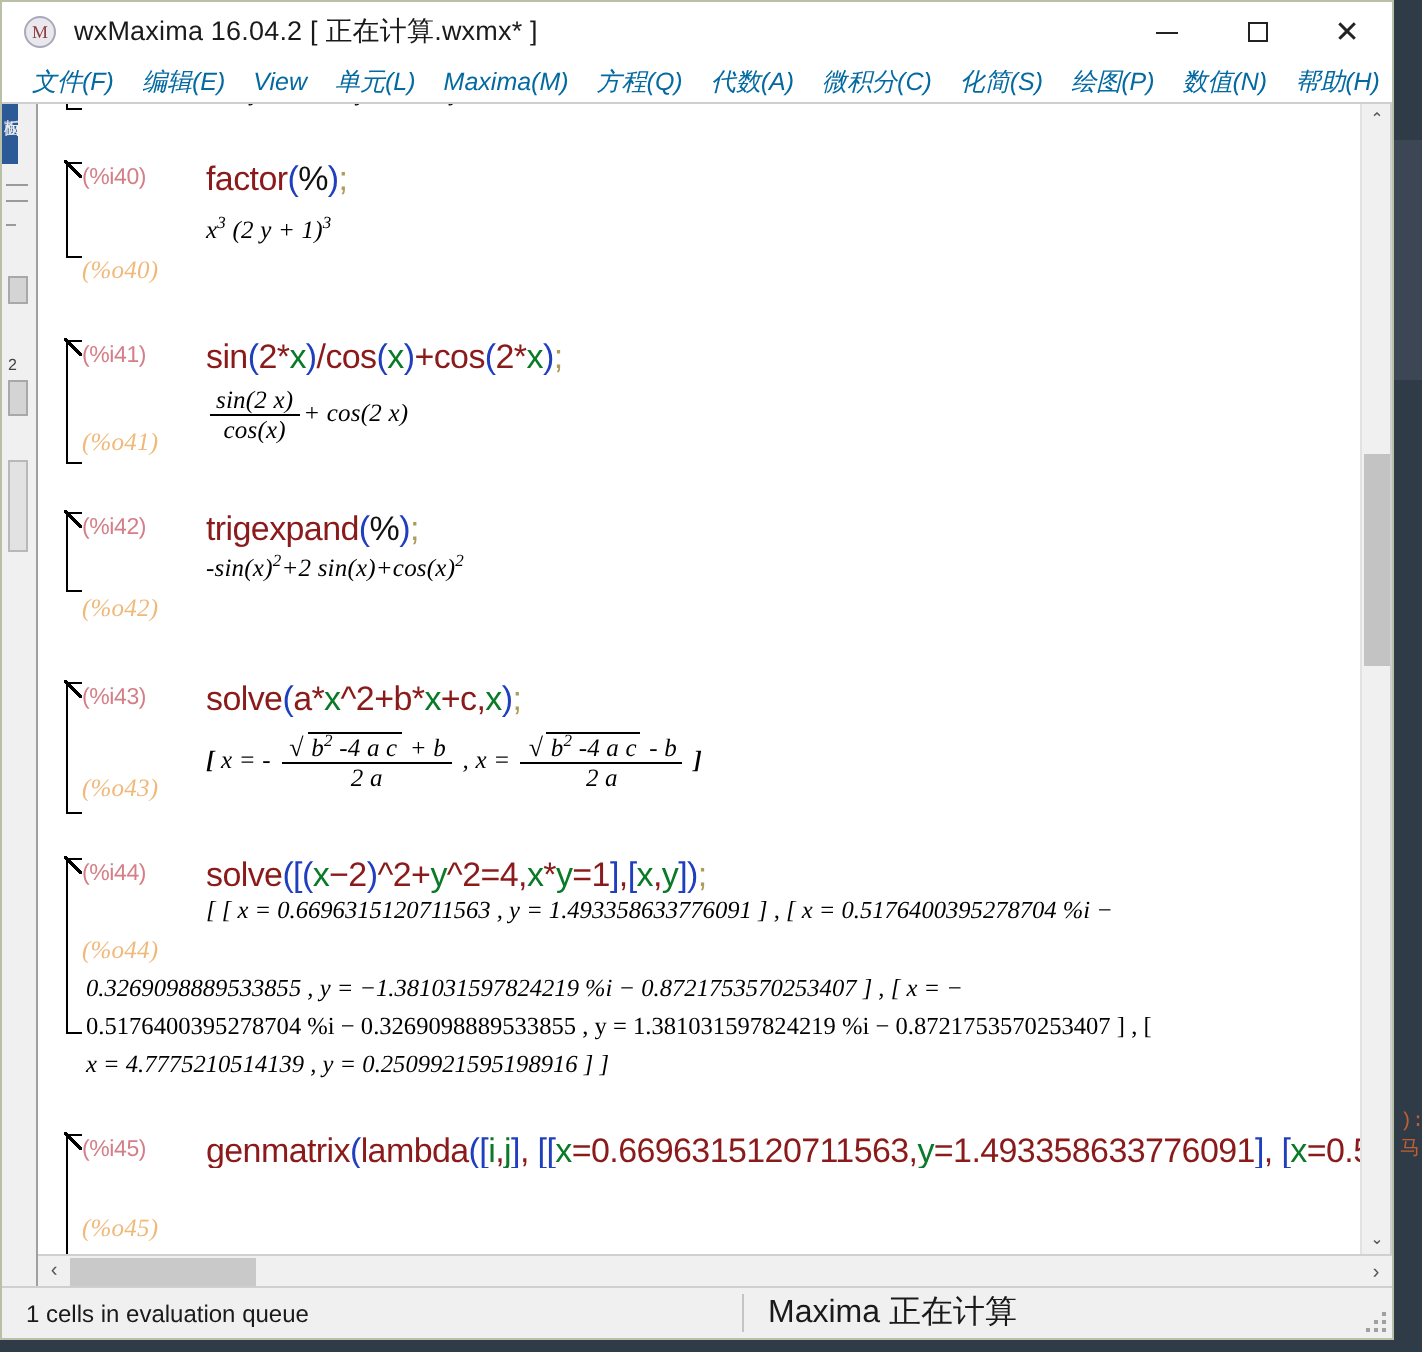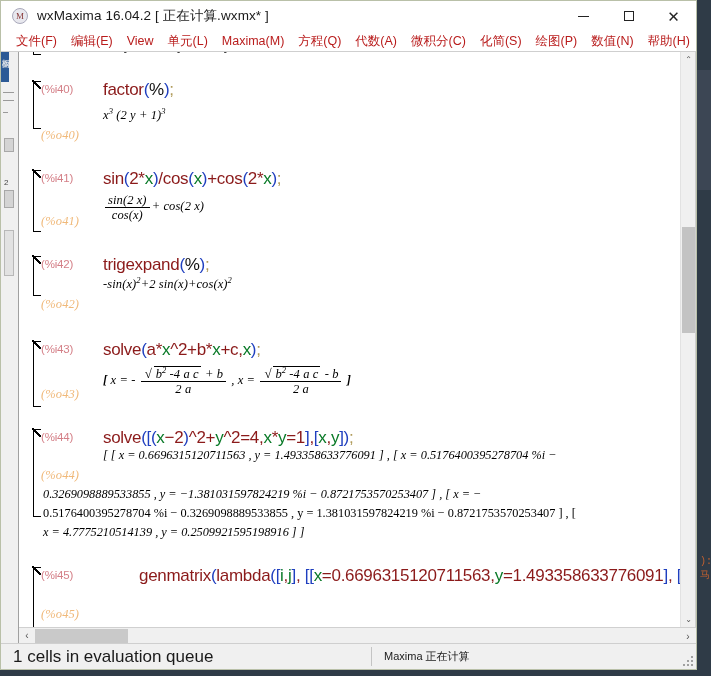--- a/index.html
+++ b/index.html
@@ -45,22 +45,22 @@
   .glyph-min{display:block;width:11px;height:1px;background:#232323;}
   .glyph-max{display:block;width:10px;height:10px;border:1px solid #232323;box-sizing:border-box;}
   .glyph-close{font-size:15px;line-height:15px;font-family:"Liberation Sans",sans-serif;}
 
   
   #menubar{
     height:21px;flex:0 0 21px;background:#ffffff;display:flex;align-items:center;
     padding-left:8px;border-bottom:1px solid #cfcfcf;box-sizing:border-box;
   }
   .menu-item{
-    font-size:12.5px;color:#b91c1c;padding:0 7px;height:21px;line-height:21px;
-    white-space:nowrap;cursor:default;
+    font-size:12.5px;color:#0369a1;padding:0 7px;height:21px;line-height:21px;
+    white-space:nowrap;cursor:default;font-style:italic;
   }
 
   
   #bodyarea{flex:1 1 auto;display:flex;min-height:0;position:relative;background:#ffffff;}
 
   
   #leftstrip{
     flex:0 0 18px;background:#f0f0f0;border-right:1px solid #a0a0a0;
     position:relative;overflow:hidden;box-sizing:border-box;
   }
@@ -102,23 +102,23 @@
   }
   #hthumb{position:absolute;left:16px;top:1px;width:93px;height:14px;background:#c9c9c9;}
   .hs-arrow{width:16px;height:16px;display:flex;align-items:center;justify-content:center;font-size:10px;color:#555;}
   #hs-right{position:absolute;right:0;top:0;}
 
   
   #statusbar{
     flex:0 0 26px;height:26px;display:flex;align-items:center;
     background:#f0f0f0;border-top:1px solid #cfcfcf;position:relative;box-sizing:border-box;
   }
-  #status-left{padding-left:12px;font-size:17px;color:#1a1a1a;white-space:nowrap;}
+  #status-left{padding-left:12px;font-size:12px;color:#1a1a1a;white-space:nowrap;}
   #status-sep{position:absolute;left:370px;top:3px;bottom:3px;width:1px;background:#c4c4c4;}
-  #status-right{position:absolute;left:383px;font-size:11px;color:#1a1a1a;white-space:nowrap;}
+  #status-right{position:absolute;left:383px;font-size:16px;color:#1a1a1a;white-space:nowrap;}
   #grip{position:absolute;right:3px;bottom:3px;width:10px;height:10px;}
   .gd{position:absolute;width:2px;height:2px;background:#a0a0a0;}
 
   
   .cell{position:relative;padding-left:22px;}
   .bracket{
     position:absolute;left:14px;width:8px;box-sizing:border-box;
     border-left:1.6px solid #000;border-top:1.6px solid #000;border-bottom:1.6px solid #000;
   }
   .bracket.tri::before{
@@ -156,21 +156,21 @@
   .frac .den{display:block;padding:0 3px;line-height:14px;}
   .sqrt{display:inline-block;position:relative;padding-left:9px;margin:0 1px;}
   .sqrt .rad{position:absolute;left:0;top:1px;font-size:13px;}
   .sqrt .bar{display:inline-block;border-top:1.1px solid #000;padding:0 2px;}
 
   
   .matrix{position:relative;padding-left:12px;}
   .mat-l{position:absolute;left:2px;top:0;bottom:0;width:6px;border-left:1.6px solid #000;border-top:1.6px solid #000;border-bottom:1.6px solid #000;box-sizing:border-box;}
   .mat-row{line-height:30px;white-space:nowrap;overflow:hidden;}
 
-  .clipped{overflow:hidden;gap:36px;}
+  .clipped{overflow:hidden;}
 </style>
 </head>
 <body>
 
 <div id="desktop">
   <div id="desk-band"></div>
   <div id="desk-glyph">):
 马</div>
 </div>
 

